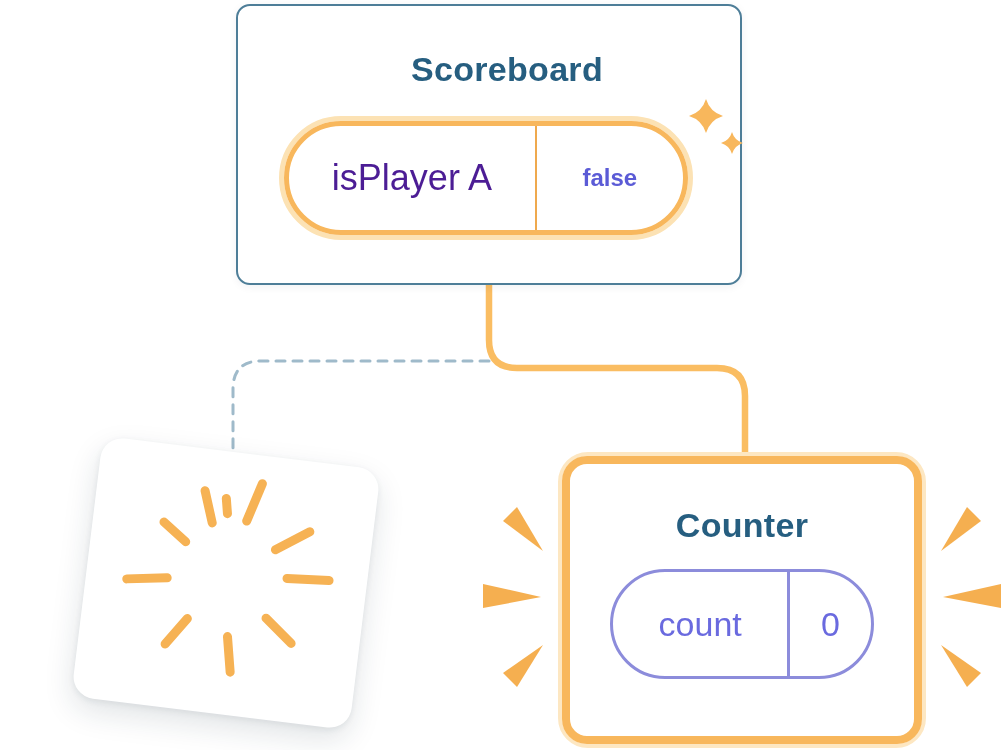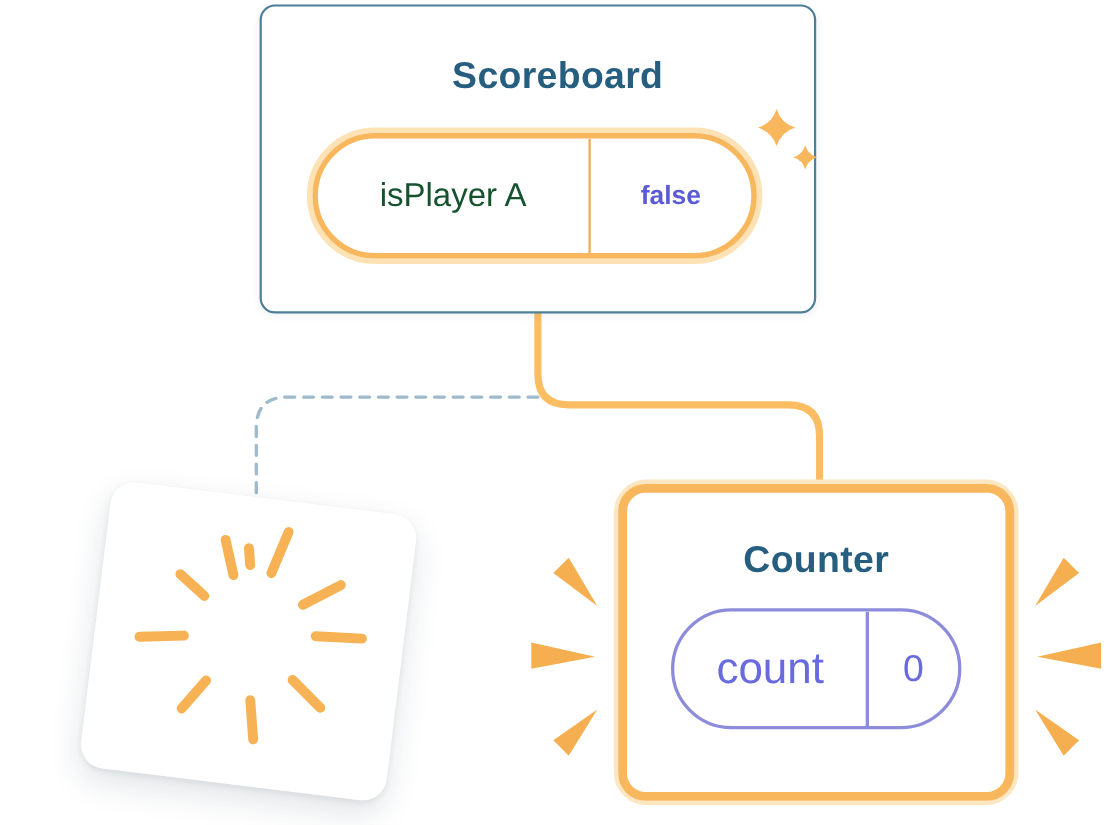--- a/index.html
+++ b/index.html
@@ -24,55 +24,55 @@
   .pill-outer {
     position:absolute; left:41px; top:110px; width:414px; height:124px;
     border:5px solid #FCE2B4; border-radius:70px; box-sizing:border-box; background:#fff;
   }
   .pill-inner {
     width:100%; height:100%; border:5px solid #F8B75C; border-radius:62px;
     box-sizing:border-box; display:flex; overflow:hidden; background:#fff;
   }
   .pill-key {
     flex:1.68; display:flex; align-items:center; justify-content:center;
-    font-size:30px; color:#14532d;
+    font-size:36px; color:#4c1d95;
   }
   .pill-div { width:2px; background:#EFA94E; }
   .pill-value {
     flex:1; display:flex; align-items:center; justify-content:center;
     font-size:24px; font-weight:700; color:#5B5BD6;
   }
   .sparkles { position:absolute; left:438px; top:80px; }
 
   
   .destroyed {
     position:absolute; left:86px; top:452px; width:280px; height:262px;
     background:#fff; border-radius:22px; transform:rotate(7deg);
     box-shadow:0 12px 30px rgba(25,45,65,.13), 0 2px 6px rgba(25,45,65,.08);
   }
 
   
   .counter-outer {
-    position:absolute; left:558px; top:436px; width:368px; height:296px;
+    position:absolute; left:558px; top:452px; width:368px; height:296px;
     border:4px solid #FDE7C2; border-radius:30px; box-sizing:border-box;
   }
   .counter-mid {
     width:100%; height:100%; border:8px solid #F8B75C; border-radius:25px;
     box-sizing:border-box; background:#fff;
     display:flex; flex-direction:column; align-items:center;
   }
   .counter-title { margin-top:42px; font-size:34px; font-weight:600; color:#265E80; letter-spacing:.3px; }
   .counter-pill {
     margin-top:24px; width:264px; height:110px;
     border:3px solid #8C8CDB; border-radius:60px; box-sizing:border-box;
     display:flex; overflow:hidden; background:#fff;
   }
   .cpill-key {
     flex:2.15; display:flex; align-items:center; justify-content:center;
-    font-size:40px; color:#6A6ADF;
+    font-size:34px; color:#6A6ADF;
   }
   .cpill-div { width:2.5px; background:#8C8CDB; }
   .cpill-value {
     flex:1; display:flex; align-items:center; justify-content:center;
     font-size:34px; color:#6A6ADF;
   }
 </style>
 </head>
 <body>
 

